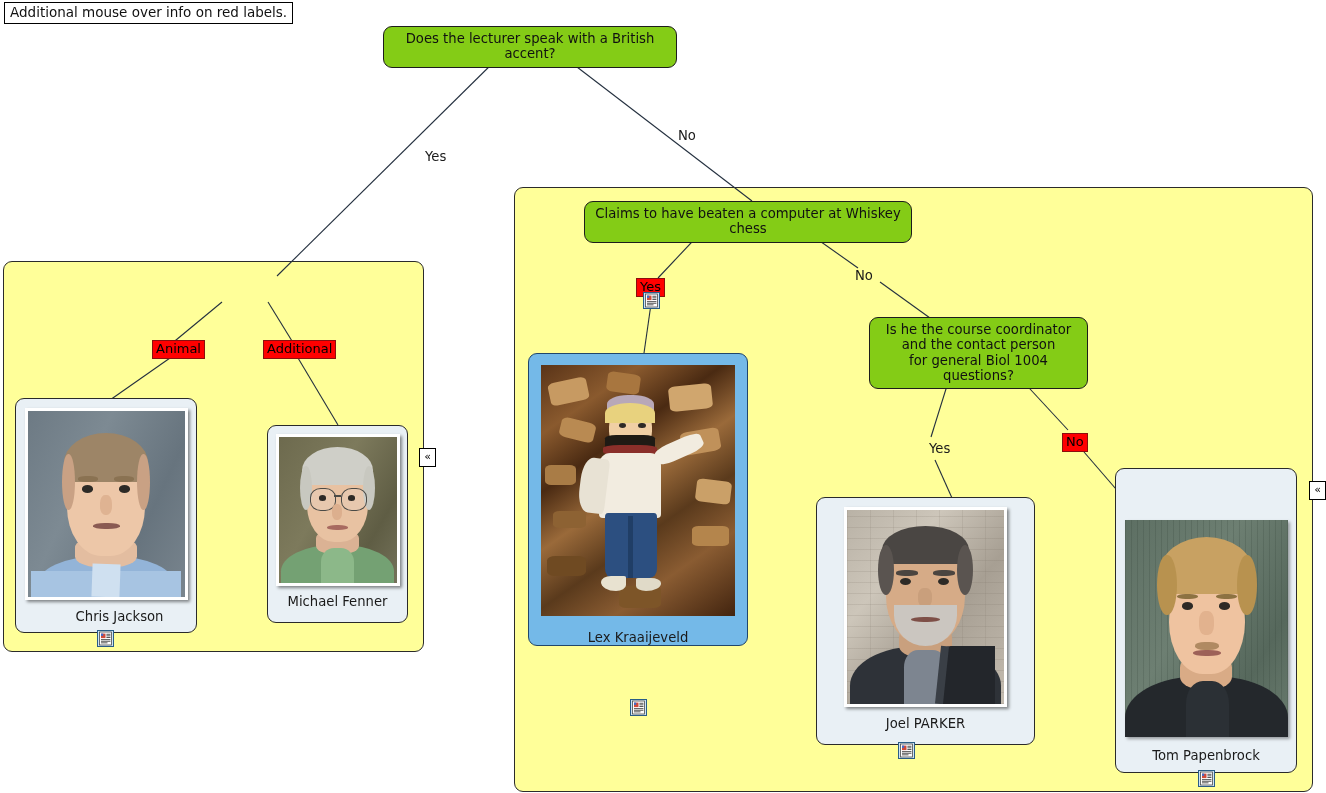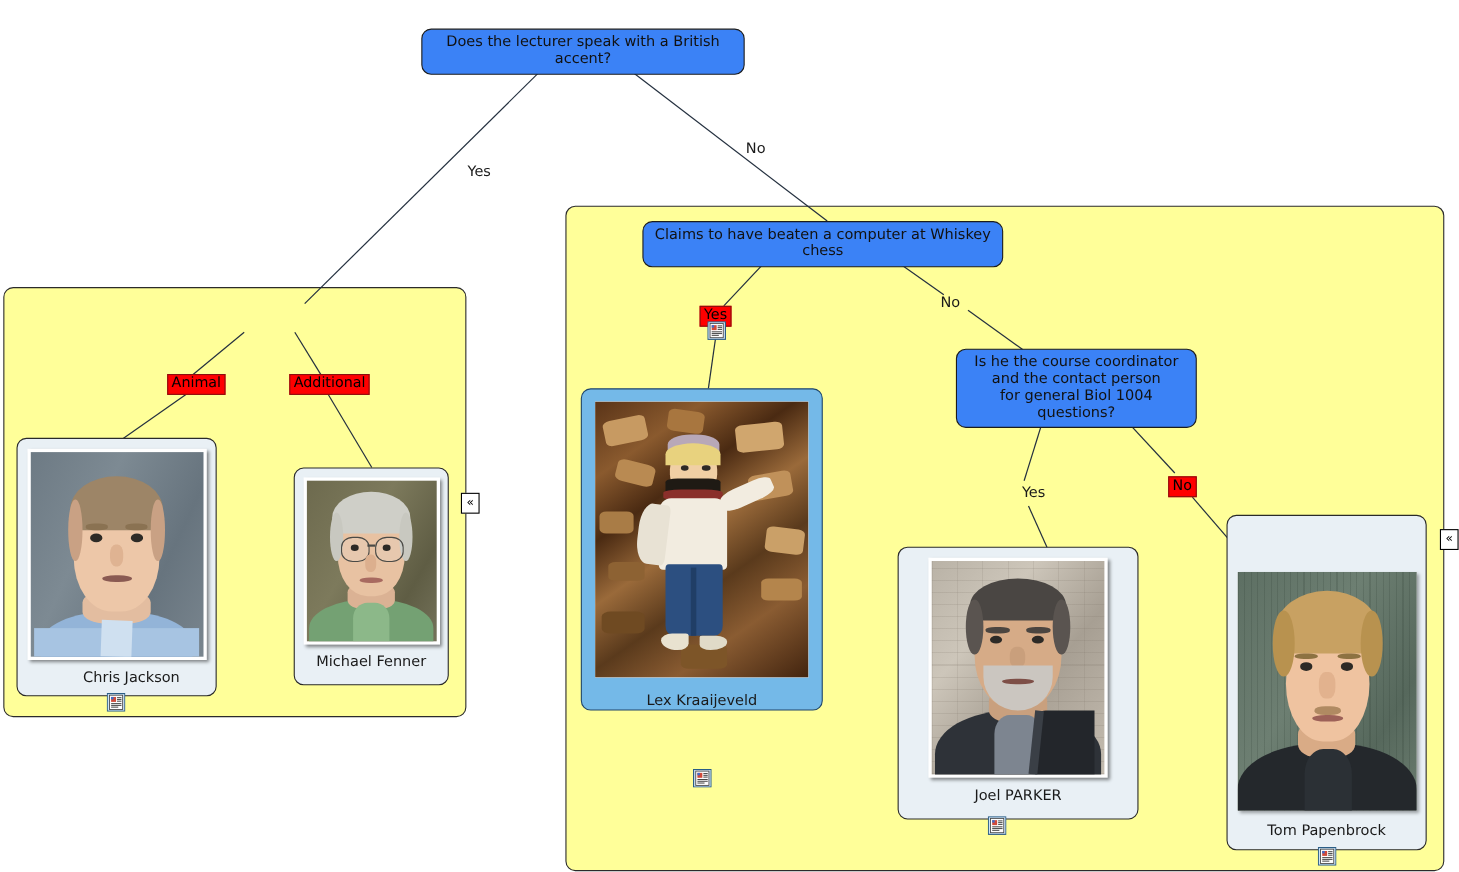--- a/index.html
+++ b/index.html
@@ -71,21 +71,21 @@
     text-align: center;
     color: #000;
     z-index: 12;
     font-family: "DejaVu Sans", "Liberation Sans", sans-serif;
     cursor: pointer;
   }
 
   
   .qnode {
     position: absolute;
-    background: #3b82f6;
+    background: #84cc16;
     border: 1.3px solid #1c1c1c;
     border-radius: 9px;
     font-size: 13.2px;
     color: #111;
     text-align: center;
     padding: 4px 9px 5px 9px;
     line-height: 1.16;
     white-space: pre-line;
     z-index: 6;
     box-sizing: border-box;
@@ -206,20 +206,21 @@
     <line x1="800" y1="227" x2="858" y2="268"></line>
     <line x1="880" y1="282" x2="930" y2="318"></line>
 
     <line x1="950" y1="376" x2="931" y2="437"></line>
     <line x1="935" y1="460" x2="952" y2="498"></line>
 
     <line x1="1018" y1="376" x2="1068" y2="430"></line>
     <line x1="1084" y1="452" x2="1122" y2="496"></line>
   </svg>
 
+  <div class="info-banner">Additional mouse over info on red labels.</div>
 
   <div class="group-panel" style="left:3px; top:261px; width:421px; height:391px;"></div>
   <div class="collapse-handle" style="left:419px; top:448px;">«</div>
 
   <div class="group-panel" style="left:514px; top:187px; width:799px; height:605px;"></div>
   <div class="collapse-handle" style="left:1309px; top:481px;">«</div>
 
   <div class="qnode" style="left:383px; top:26px; width:294px;">Does the lecturer speak with a British accent?</div>
 
   <div class="edge-label" style="left:425px; top:149px;">Yes</div>

